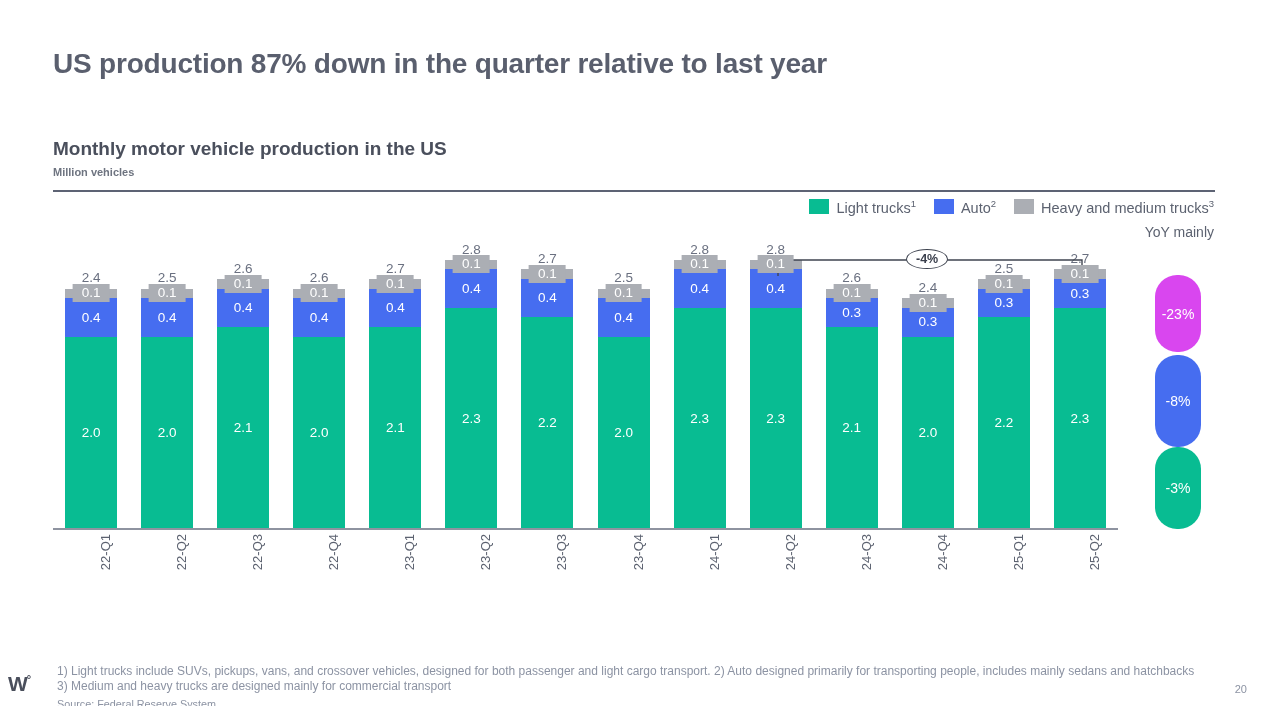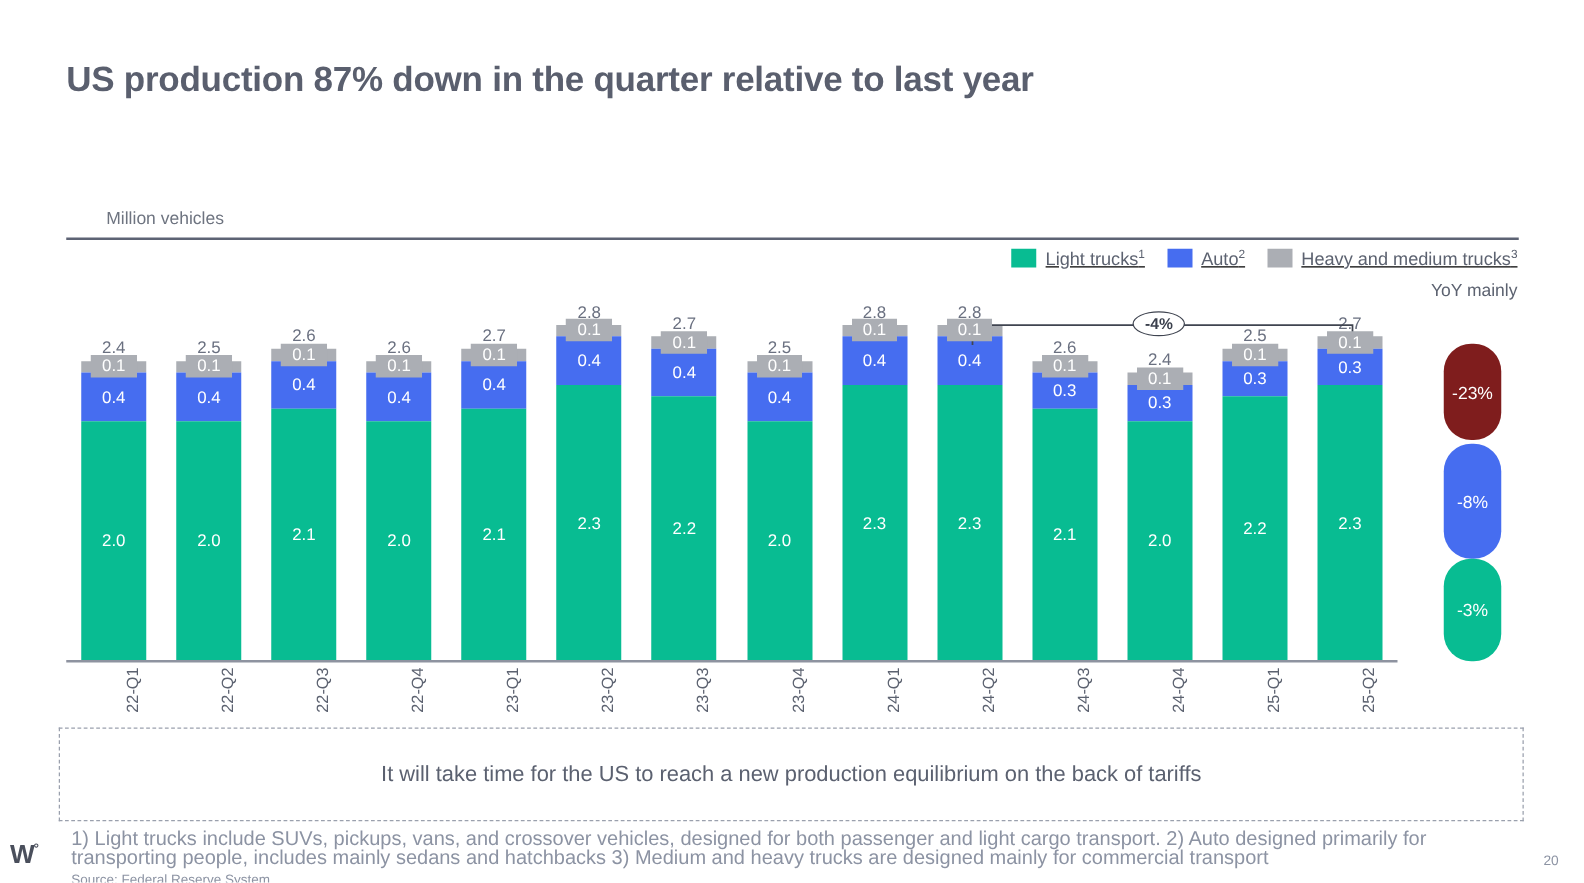--- a/index.html
+++ b/index.html
@@ -16,31 +16,31 @@
     position: absolute; left: 53px; top: 48px;
     font-size: 28px; font-weight: 700; letter-spacing: -0.2px;
     color: #5a5f6e; white-space: nowrap;
   }
   .chart-title {
     position: absolute; left: 53px; top: 138px;
     font-size: 19px; font-weight: 700; color: #4a4f5c; white-space: nowrap;
   }
   .chart-subtitle {
     position: absolute; left: 53px; top: 166px;
-    font-size: 14px; font-weight: 400; color: #6e7480; white-space: nowrap; margin-left: 32px;
+    font-size: 11px; font-weight: 700; color: #6e7480; white-space: nowrap;
   }
   .rule {
     position: absolute; left: 53px; top: 190px; width: 1162px; height: 2px;
     background: #5d6374;
   }
 
   
   .legend {
     position: absolute; right: 53px; top: 198px;
-    display: flex; align-items: center; gap: 9px; text-decoration: underline;
+    display: flex; align-items: center; gap: 9px;
   }
   .legend-item { display: flex; align-items: center; gap: 7px; margin-right: 9px; }
   .legend-item:last-child { margin-right: 0; }
   .legend-swatch { width: 20px; height: 15px; display: inline-block; }
   .legend-label { font-size: 14.5px; color: #5c6270; white-space: nowrap; }
   .legend-label sup { font-size: 9.5px; }
   .yoy-caption {
     position: absolute; right: 53px; top: 224px;
     font-size: 14px; color: #5c6270; white-space: nowrap;
   }
@@ -98,56 +98,57 @@
     white-space: nowrap; z-index: 5;
   }
 
   
   .pill {
     position: absolute;
     border-radius: 22px;
     display: flex; align-items: center; justify-content: center;
     color: #ffffff; font-size: 14px;
   }
-  .pill-heavy { background: #7f1d1d; }
+  .pill-heavy { background: #d946ef; }
   .pill-auto  { background: #466DF0; }
   .pill-light { background: #08BC92; }
 
   
   .callout {
     position: absolute; left: 47px; top: 582px;
     width: 1172px; height: 75px;
     border: 1.4px dashed #9aa0ad;
     display: flex; align-items: center; justify-content: center;
   }
   .callout-text { font-size: 17.5px; color: #5b6170; white-space: nowrap; }
 
   
   .footnotes {
     position: absolute; left: 57px; top: 664px; width: 1140px;
-    font-size: 16px; line-height: 15px; color: #8c93a3;
+    font-size: 12px; line-height: 15px; color: #8c93a3;
   }
   .source { position: absolute; left: 57px; top: 698px; font-size: 10.8px; color: #8c93a3; }
   .logo {
     position: absolute; left: 8px; top: 672px;
     font-size: 21px; font-weight: 800; color: #4a4f5c; letter-spacing: -1px;
   }
   .logo sup { font-size: 11px; font-weight: 600; }
   .page-num {
     position: absolute; right: 20px; top: 683px;
     font-size: 11px; color: #8c93a3;
   }
 </style>
 </head>
 <body>
 
 <div class="slide">
 
   <div class="slide-title">US production 87% down in the quarter relative to last year</div>
 
+  <div class="chart-title">Monthly motor vehicle production in the US</div>
   <div class="chart-subtitle">Million vehicles</div>
   <div class="rule"></div>
 
   <div class="legend" id="legend">
       <div class="legend-item">
         <span class="legend-swatch" style="background: rgb(8, 188, 146);"></span>
         <span class="legend-label">Light trucks<sup>1</sup></span>
       </div>
       <div class="legend-item">
         <span class="legend-swatch" style="background: rgb(70, 109, 240);"></span>
@@ -353,22 +354,19 @@
     <path d="M322,36 L316.5,25 L327.5,25 Z" fill="#3f4450"></path>
   </svg>
   <div class="bracket-badge" style="left:906px; top:249px;">-4%</div>
 
   <div id="pills">
       <div class="pill pill-heavy" style="left: 1155px; top: 275px; width: 46px; height: 77px;">-23%</div>
       <div class="pill pill-auto" style="left: 1155px; top: 355px; width: 46px; height: 92px;">-8%</div>
       <div class="pill pill-light" style="left: 1155px; top: 447px; width: 46px; height: 82px;">-3%</div>
     </div>
 
-  <div class="callout">
-    <div class="callout-text">It will take time for the US to reach a new production equilibrium on the back of tariffs</div>
-  </div>
 
   <div class="footnotes">1) Light trucks include SUVs, pickups, vans, and crossover vehicles, designed for both passenger and light cargo transport. 2) Auto designed primarily for transporting people, includes mainly sedans and hatchbacks 3) Medium and heavy trucks are designed mainly for commercial transport</div>
   <div class="source">Source:  Federal Reserve System</div>
 
   <div class="logo">W<sup>°</sup></div>
   <div class="page-num">20</div>
 </div>
 
 </body></html>

